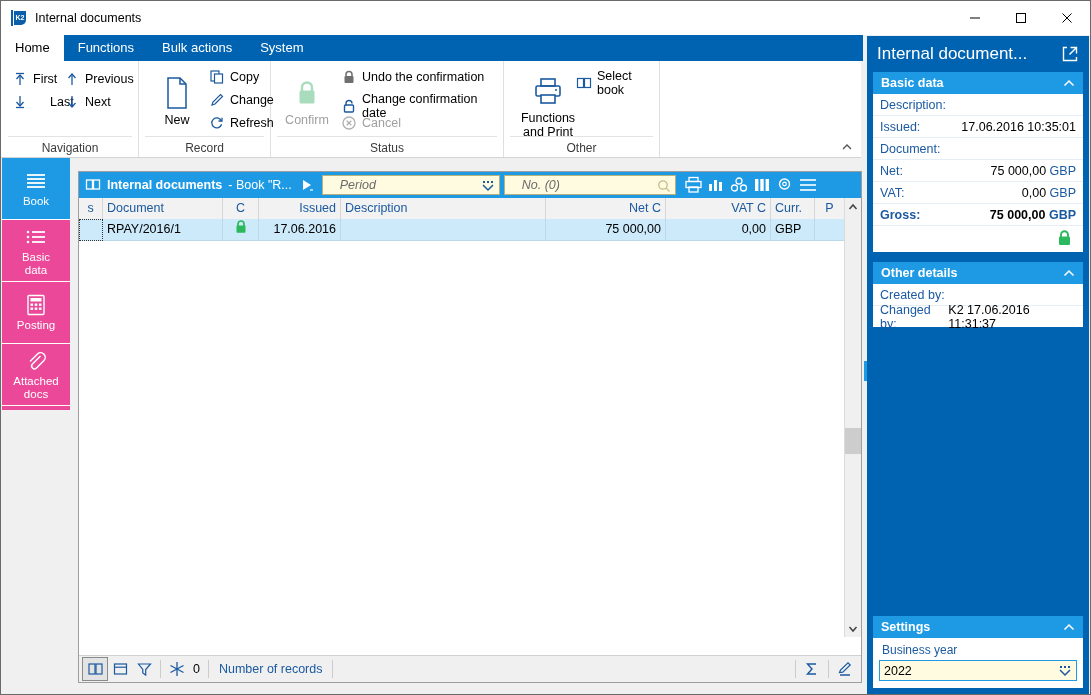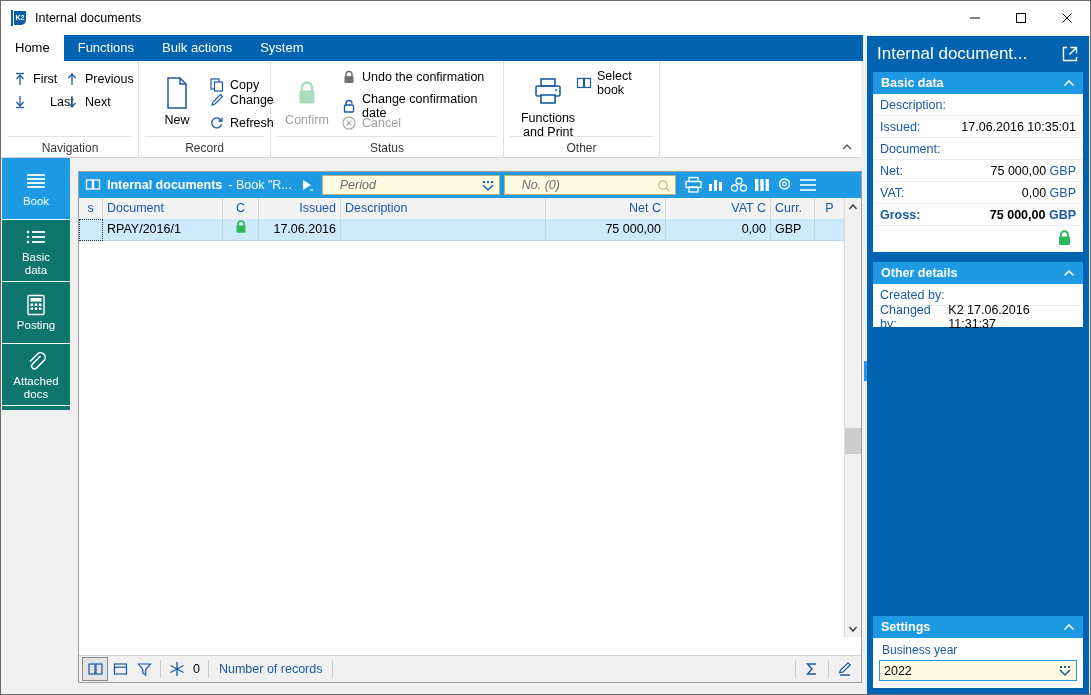--- a/index.html
+++ b/index.html
@@ -92,21 +92,21 @@
   .rbig .bigico { height: 40px; display: flex; align-items: center; justify-content: center; }
   .rbig.dim { color: #a0a0a0; }
   .ribbon-collapse {
     position: absolute; right: 6px; bottom: 2px; width: 16px; height: 16px;
     color: #555;
   }
 
   
   .leftnav {
     position: absolute; left: 1px; top: 157px; width: 68px; height: 252px;
-    background: #0f766e;
+    background: #ec4899;
   }
   .navitem {
     width: 68px; height: 62px; box-sizing: border-box;
     display: flex; flex-direction: column; align-items: center; justify-content: center;
     color: #ffffff; font-size: 11.5px; line-height: 13px; text-align: center;
     border-bottom: 1px solid #ffffff;
   }
   .navitem.sel { background: #1e9ae5; }
   .navitem .nvicon { height: 24px; display: flex; align-items: center; justify-content: center; }
   .navitem .nvlabel { margin-top: 2px; }
@@ -314,21 +314,21 @@
     <div class="rgroup" style="left:138px; width:132px;">
       <div class="rbig" style="left:6px; top:12px;">
         <div class="bigico">
           <svg width="30" height="34" viewBox="0 0 30 34">
               <path d="M6 2 h12 l6 6 v24 h-18 z" fill="#ffffff" stroke="#1b5aa0" stroke-width="1.5"></path>
               <path d="M18 2 v6 h6" fill="none" stroke="#1b5aa0" stroke-width="1.5"></path>
             </svg>
         </div>
         <div>New</div>
       </div>
-      <div class="rsmall" style="left:70px; top:16px;">
+      <div class="rsmall" style="left:70px; top:8px;">
         <span class="ricon">
           <svg width="16" height="16" viewBox="0 0 16 16">
               <rect x="2" y="2" width="8" height="10" fill="none" stroke="#1b5aa0" stroke-width="1.2"></rect>
               <rect x="5.5" y="5" width="8" height="9" fill="#fff" stroke="#1b5aa0" stroke-width="1.2"></rect>
             </svg>
         </span>
         <span>Copy</span>
       </div>
       <div class="rsmall" style="left:70px; top:31px;">
         <span class="ricon">

